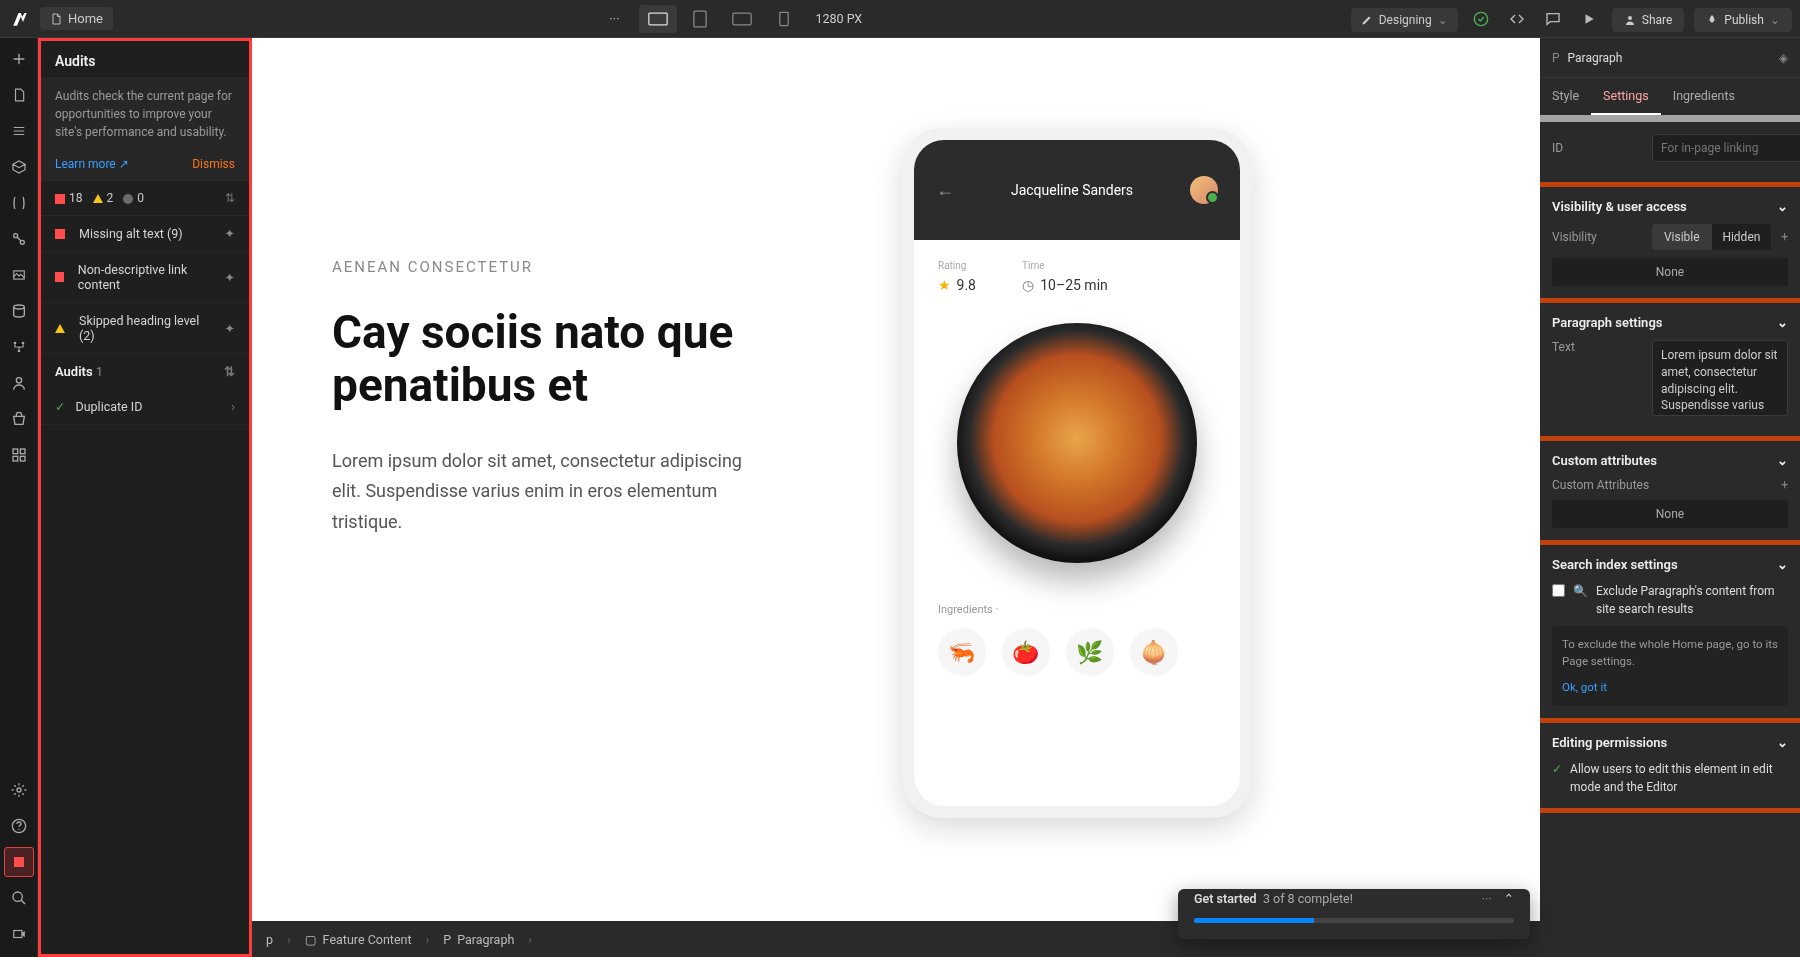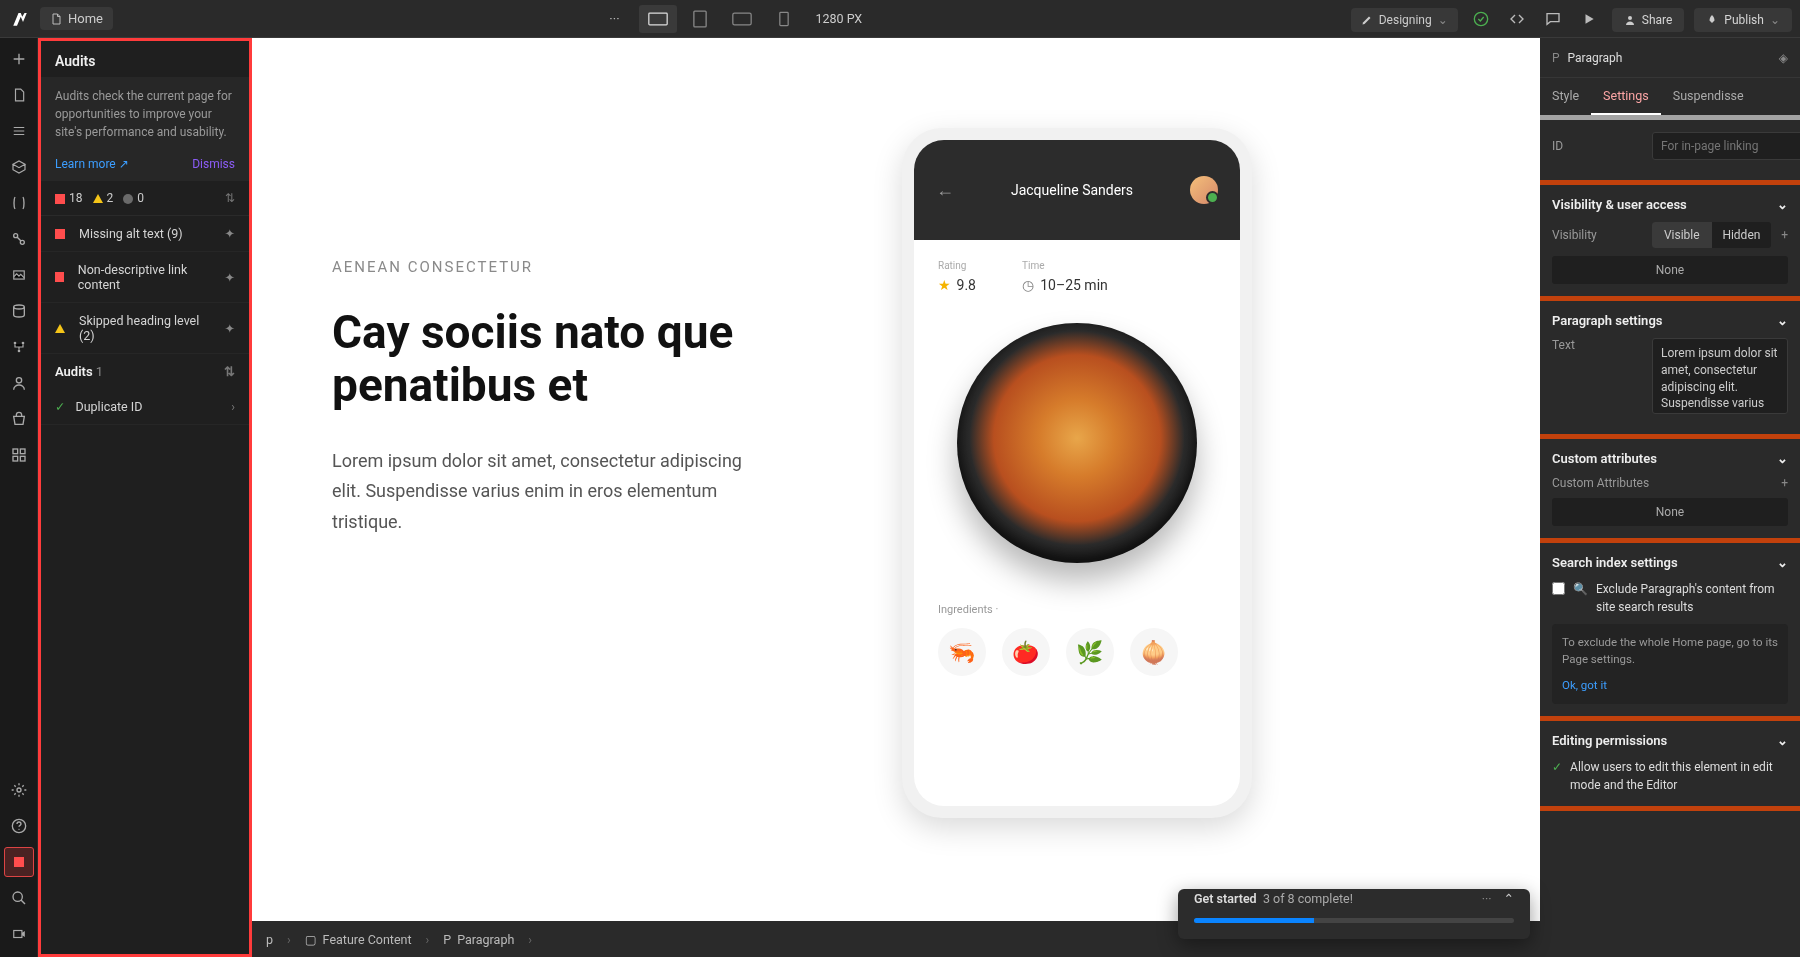--- a/index.html
+++ b/index.html
@@ -26,21 +26,21 @@
 .rail-btn { width: 30px; height: 30px; display: flex; align-items: center; justify-content: center; color: #9a9a9a; border-radius:3px;}
 .rail-btn.active { background:#4a2222; border:1px solid #d44; }
 .rail-spacer { flex:1; }
 
 
 .audits-panel { width: 214px; background: #1f1f1f; border: 3px solid #ff3b3b; display: flex; flex-direction: column; font-size: 13px; position: relative; }
 .audits-header { padding: 12px 14px 8px; font-weight: 600; font-size: 14px; color: #f0f0f0; }
 .audits-desc { padding: 0 14px 10px; color: #9a9a9a; font-size: 12px; line-height: 1.5; background:#272727; padding-top:10px; margin:0; }
 .audits-desc-row { background:#272727; padding: 6px 14px 10px; display:flex; justify-content:space-between; font-size:12px;}
 .learn-link { color: #3c9eff; }
-.dismiss { color:#8b5cf6; }
+.dismiss { color:#f97316; }
 .audit-counts { padding: 10px 14px; display: flex; align-items: center; gap: 12px; font-size: 12px; color: #ccc; border-bottom:1px solid #2a2a2a; justify-content:space-between;}
 .count-group { display:flex; gap:10px; align-items:center; }
 .sq-red { width:10px; height:10px; background:#ff4d4d; display:inline-block; margin-right:4px; vertical-align:middle; }
 .tri-yellow { display:inline-block; width:0; height:0; border-left:5px solid transparent; border-right:5px solid transparent; border-bottom:9px solid #f5c518; margin-right:4px; vertical-align:middle;}
 .circ-gray { width:10px; height:10px; border-radius:50%; background:#6a6a6a; display:inline-block; margin-right:4px; vertical-align:middle;}
 .audit-item { padding: 10px 14px; display: flex; align-items: center; gap: 10px; font-size: 12.5px; color: #d4d4d4; border-bottom:1px solid #262626; justify-content:space-between;}
 .audit-item .left { display:flex; gap:10px; align-items:center;}
 .passed-header { padding: 10px 14px; font-size:13px; color:#f0f0f0; font-weight:600; display:flex; justify-content:space-between; align-items:center;}
 .check-green { color:#4caf50; }
 
@@ -74,21 +74,21 @@
 .ing { width:48px; height:48px; border-radius:50%; background:#f6f6f6; display:flex; align-items:center; justify-content:center; font-size:22px;}
 
 
 .canvas-footer { height:36px; background:#2a2a2a; display:flex; align-items:center; padding:0 14px; gap:14px; font-size:12.5px; color:#bbb;}
 .crumb { display:flex; align-items:center; gap:6px;}
 .chev { color:#666; }
 
 
 .right-panel { width: 260px; background:#2a2a2a; display:flex; flex-direction:column; font-size:12px; color:#bbb; overflow-y:auto;}
 .sel-row { height:40px; display:flex; align-items:center; padding:0 12px; gap:8px; border-bottom:1px solid #363636; color:#ddd;}
-.tabs { display:flex; border-bottom:5px solid #a3a3a3; }
+.tabs { display:flex; border-bottom:7px solid #a3a3a3; }
 .tab { padding:10px 12px; font-size:12.5px; color:#aaa;}
 .tab.active { color:#fca5a5; border-bottom:2px solid #fff; }
 .section { border-bottom:5px solid #c2410c; padding: 12px; }
 .section-header { font-size:13px; color:#eee; font-weight:600; display:flex; justify-content:space-between; align-items:center; margin-bottom:10px;}
 .row { display:flex; align-items:center; gap:10px; margin-bottom:8px;}
 .row .lbl { flex:0 0 90px; color:#999;}
 .input { flex:1; background:#1f1f1f; border:1px solid #3a3a3a; border-radius:3px; padding:6px 8px; color:#ccc; font-size:12px;}
 .textarea { flex:1; background:#1f1f1f; border:1px solid #3a3a3a; border-radius:3px; padding:6px 8px; color:#ccc; font-size:12px; height:76px; line-height:1.4; overflow:hidden;}
 .seg { display:flex; background:#1f1f1f; border-radius:3px; overflow:hidden;}
 .seg-btn { flex:1; text-align:center; padding:6px 0; font-size:12px; color:#ccc;}
@@ -411,21 +411,21 @@
 
   <div class="right-panel">
     <div class="sel-row">
       <span style="color:#888;">P</span>
       <span>Paragraph</span>
       <span style="margin-left:auto;color:#888;">◈</span>
     </div>
     <div class="tabs">
       <div class="tab">Style</div>
       <div class="tab active">Settings</div>
-      <div class="tab">Suspendisse</div>
+      <div class="tab">Ingredients</div>
     </div>
     <div class="section">
       <div class="row">
         <span class="lbl">ID</span>
         <input class="input" placeholder="For in-page linking" style="">
       </div>
     </div>
     <div class="section">
       <div class="section-header">
           <span>Visibility &amp; user access</span>

